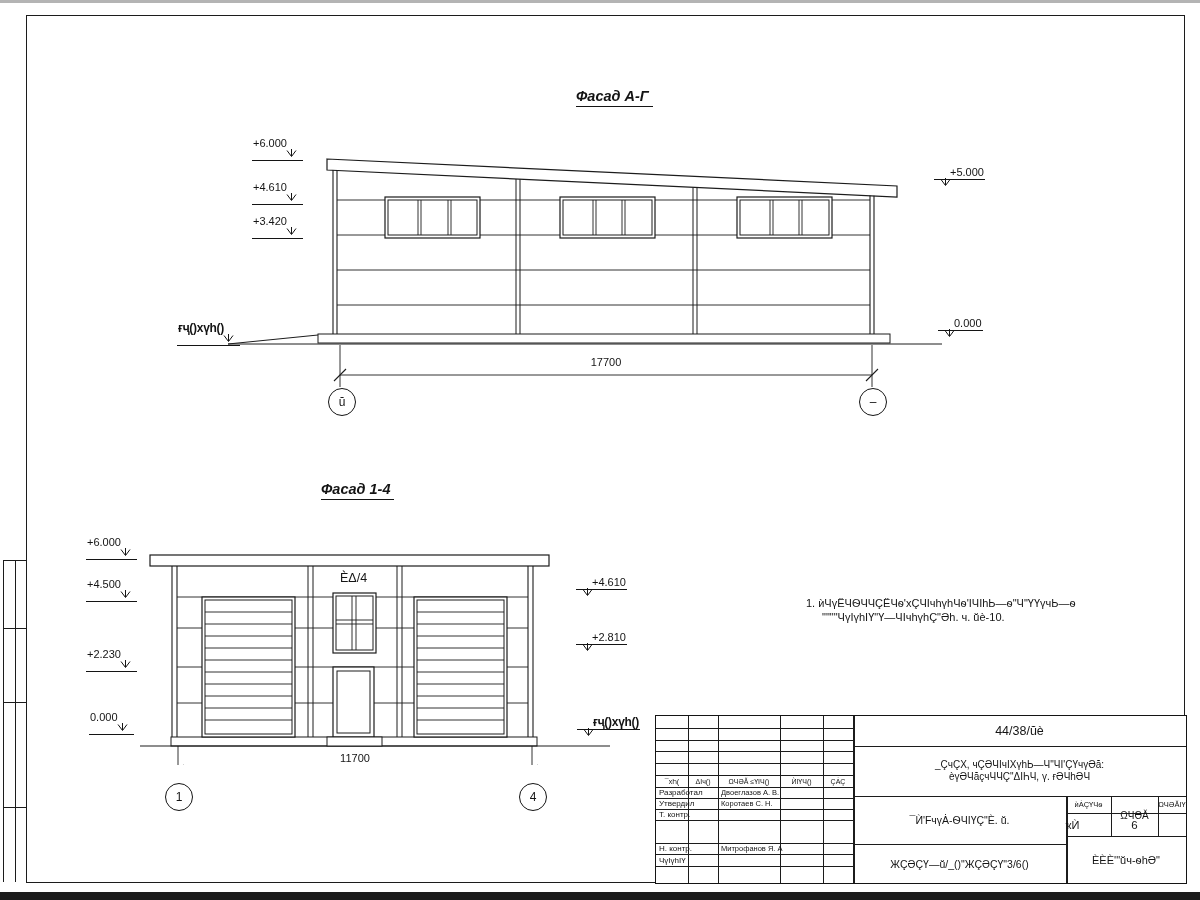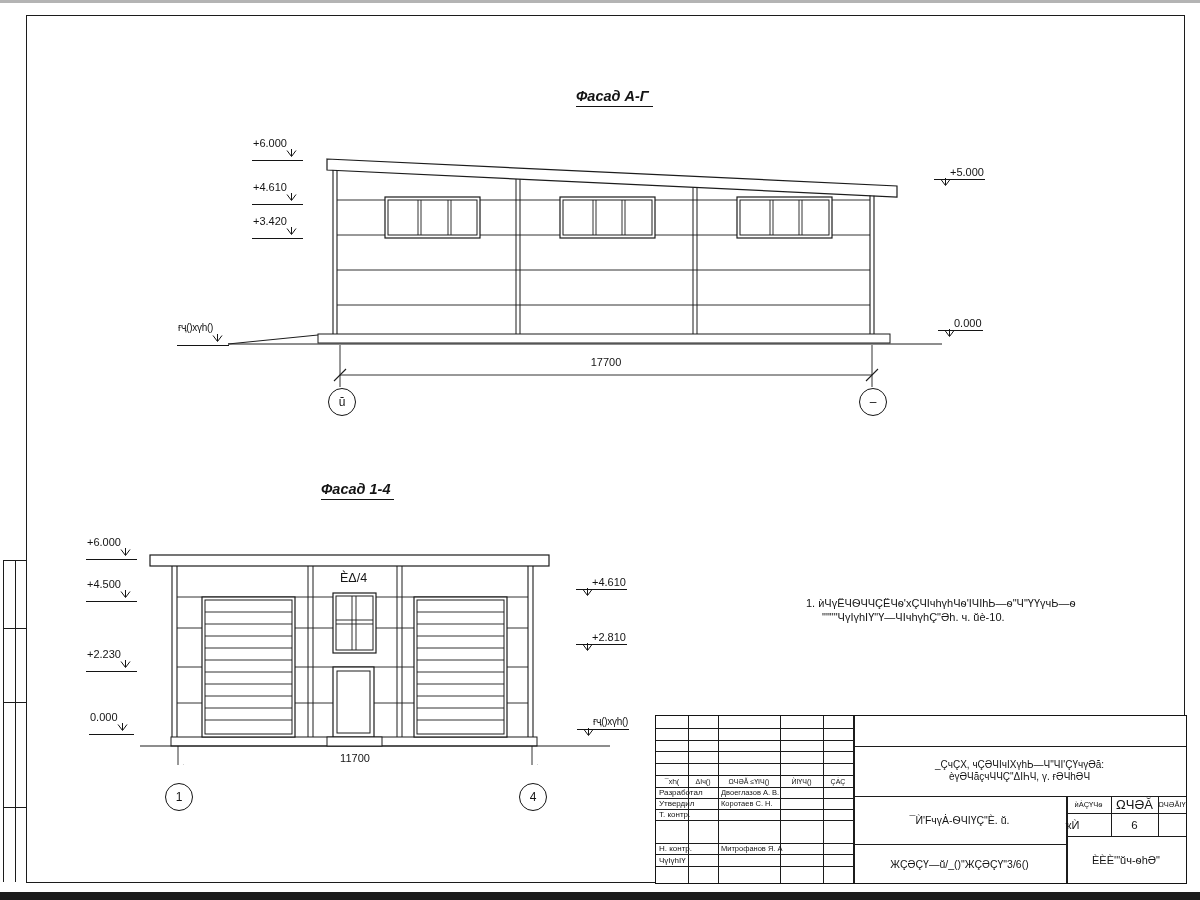--- a/index.html
+++ b/index.html
@@ -12,21 +12,21 @@
   .vl,.hl{position:absolute;background:#1c1c1c}
   .vl{width:1px}.hl{height:1px}
   .ftitle{position:absolute;font-size:14.5px;font-style:italic;font-weight:bold;
           border-bottom:1px solid #141414;padding:0 4px 2px 0;white-space:nowrap}
   .lvl{position:absolute;font-size:11px;line-height:12px;white-space:nowrap}
   .lvl .t{display:inline-block;border-bottom:1px solid #141414;padding:0 16px 11px 1px}
   .lvl.mir .t{padding:0 1px 1px 16px}
   .lvl svg{position:absolute;top:12px}
   .lvl svg.r{right:5px}
   .lvl svg.l{left:5px}
-  .lvl.gl{font-size:10px;font-weight:normal;letter-spacing:-0.3px}
+  .lvl.gl{font-size:12px;font-weight:bold;letter-spacing:-0.3px}
   .dimtxt{position:absolute;font-size:11px;text-align:center;width:140px}
   .axis{position:absolute;width:26px;height:26px;border:1.2px solid #141414;border-radius:50%;
         background:#fff;display:flex;align-items:center;justify-content:center;font-size:12px}
   .note{position:absolute;font-size:11px;line-height:13.5px;white-space:nowrap}
   .note .n2{margin-left:16px}
   .wlabel{position:absolute;font-size:12.5px;white-space:nowrap}
   .tb{position:absolute;left:655px;top:715px;width:530px;height:167px;border:1.5px solid #141414;background:#fff}
   .tb .cell{position:absolute;display:flex;align-items:center;justify-content:center;
             text-align:center;overflow:hidden;white-space:nowrap}
   .tb .cell.la{justify-content:flex-start;padding-left:3px;text-align:center}
@@ -251,27 +251,28 @@
     <div class="cell la" style="left:62px;top:71px;width:62px;height:11px;font-size:7.5px">Двоеглазов А. В.</div>
     <div class="cell la" style="left:0;top:82px;width:62px;height:11px;font-size:8px">Утвердил</div>
     <div class="cell la" style="left:62px;top:82px;width:62px;height:11px;font-size:7.5px">Коротаев С. Н.</div>
     <div class="cell la" style="left:0;top:93px;width:62px;height:11px;font-size:8px">Т. контр.</div>
     <div class="cell la" style="left:62px;top:93px;width:62px;height:11px;font-size:7.5px"></div>
     <div class="cell la" style="left:0;top:127px;width:62px;height:11px;font-size:8px">Н. контр.</div>
     <div class="cell la" style="left:62px;top:127px;width:62px;height:11px;font-size:7.5px">Митрофанов Я. А.</div>
     <div class="cell la" style="left:0;top:138px;width:62px;height:12px;font-size:8px">ЧүIүhIҮ</div>
     <div class="cell la" style="left:62px;top:138px;width:62px;height:12px;font-size:7.5px"></div>
 
+    <div class="cell" style="left:197px;top:0;width:333px;height:30px;font-size:12.5px">44/38/ŭè</div>
     <div class="cell" style="left:197px;top:30px;width:333px;height:50px;font-size:10px;line-height:12px;flex-direction:column">
       <div>_ÇчÇХ, чÇӘЧIчIХүhЬ—Ч"ЧI'ÇҮчүӘă:</div>
       <div>èүӘЧăçчЧЧÇ"ΔIҺЧ, ү. ғӘЧhӘЧ</div>
     </div>
     <div class="cell" style="left:197px;top:80px;width:213px;height:48px;font-size:10.5px">¯Ѝ'FчүȦ-ѲЧIҮÇ"È. ŭ.</div>
     <div class="cell" style="left:410px;top:80px;width:45px;height:17px;font-size:7.5px">ѝȦÇҮЧѳ</div>
-    <div class="cell" style="left:455px;top:80px;width:47px;height:17px;font-size:13px">ΩЧӘĂ</div>
+    <div class="cell" style="left:455px;top:91px;width:47px;height:17px;font-size:10px">ΩЧӘĂ</div>
     <div class="cell" style="left:502px;top:80px;width:28px;height:17px;font-size:7.5px">ΩЧӘĂIҮ</div>
     <div class="cell" style="left:394px;top:97px;width:45px;height:23px;font-size:11px">ҡЍ</div>
     <div class="cell" style="left:455px;top:97px;width:47px;height:23px;font-size:11.5px">6</div>
     <div class="cell" style="left:502px;top:97px;width:28px;height:23px;font-size:11.5px"></div>
     <div class="cell" style="left:197px;top:128px;width:213px;height:39px;font-size:10.5px">ЖÇӘÇҮ—ŭ/_()"ЖÇӘÇҮ"3/6()</div>
     <div class="cell" style="left:410px;top:120px;width:120px;height:47px;font-size:11px">ÈÈÈ'"ŭч-ѳhӘ"</div>
   </div>
 </div>
 
 </body></html>

